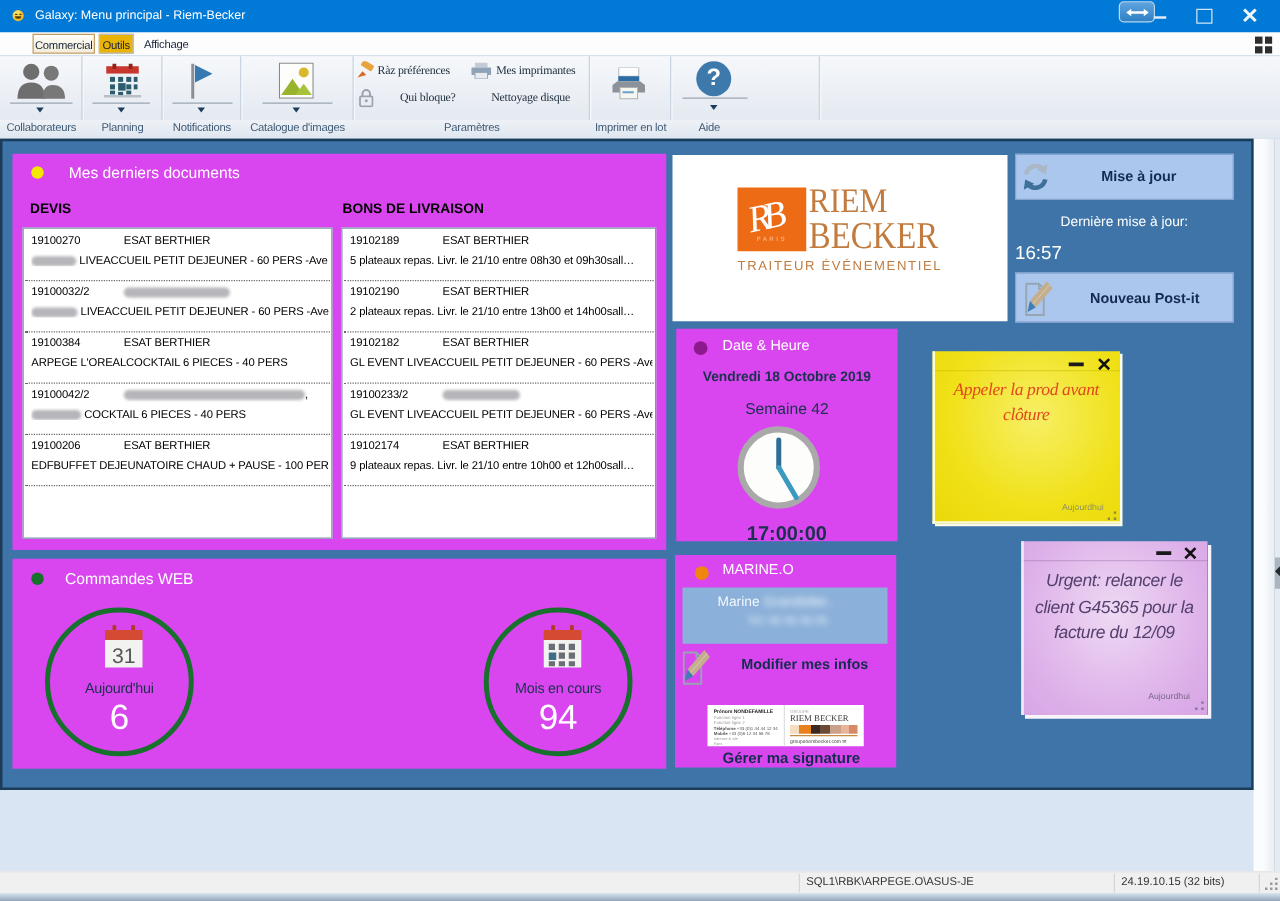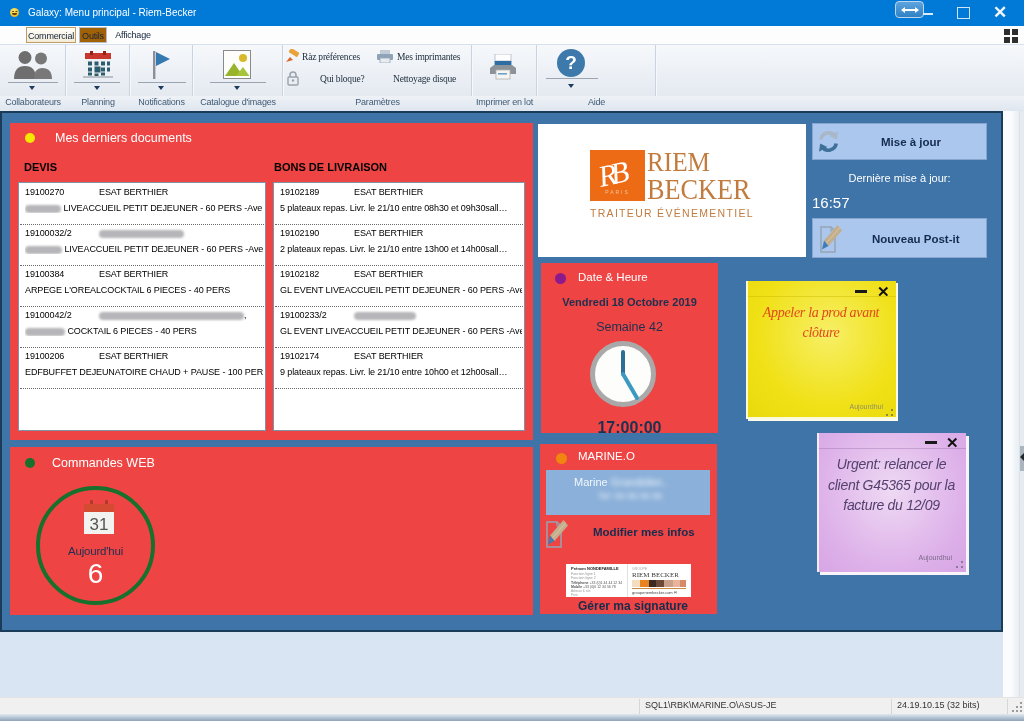--- a/index.html
+++ b/index.html
@@ -13,21 +13,21 @@
 #smiley:after{content:""; position:absolute; left:2.2px; top:5.2px; width:4.6px; height:2px; border-radius:0 0 5px 5px; background:#5a3c00;}
 #expbtn { position:absolute; left:895px; top:1px; width:29px; height:17px; border:1px solid #bcd6ee; border-radius:4px; background:linear-gradient(#5ea4dd,#2f81c4); }
 #expbtn svg{ position:absolute; left:4px; top:3px;}
 #minbtn { position:absolute; left:923px; top:13px; width:10px; height:2px; background:#dceafa; }
 #maxbtn { position:absolute; left:957px; top:7px; width:13px; height:12px; border:1.6px solid #cfe4f7; }
 #closebtn { position:absolute; left:991px; top:4px; width:18px; height:18px; color:#eef6ff; font-size:17px; font-weight:bold; line-height:18px; text-align:center;}
 
 #menurow { position:absolute; left:0; top:26px; width:1024px; height:18px; background:#fdfdfd; }
 .mtab { position:absolute; top:1px; height:16px; font-size:9px; letter-spacing:-0.2px; color:#16243c; line-height:16px; text-align:center; }
 #tab1 { left:26px; width:50px; border:1px solid #c09c62; background:linear-gradient(#fffef8,#f3ecd9); }
-#tab2 { left:79px; width:28px; border:1px solid #b6bfc9; background:#a16207; }
+#tab2 { left:79px; width:28px; border:1px solid #b6bfc9; background:#eab308; }
 #tab3 { left:112px; width:42px; }
 #gridicon { position:absolute; left:1004px; top:29px; width:14px; height:14px;
   background:conic-gradient(#2c2c2c 0 100%); 
   -webkit-mask: linear-gradient(#000,#000);
   background:
    linear-gradient(#2e2e2e,#2e2e2e) 0 0/6px 6px no-repeat,
    linear-gradient(#2e2e2e,#2e2e2e) 8px 0/6px 6px no-repeat,
    linear-gradient(#2e2e2e,#2e2e2e) 0 8px/6px 6px no-repeat,
    linear-gradient(#2e2e2e,#2e2e2e) 8px 8px/6px 6px no-repeat;
 }
@@ -39,21 +39,21 @@
 .dropline { position:absolute; height:1px; background:#9aa5b1; }
 .droparrow { position:absolute; width:0; height:0; border-left:3.5px solid transparent; border-right:3.5px solid transparent; border-top:4px solid #1d3a5f; }
 .ritemtext { position:absolute; font-size:9.5px; letter-spacing:-0.2px; color:#1c2b3a;font-family:Liberation Serif, serif; }
 
 #canvas { position:absolute; left:0; top:111px; width:1003px; height:521px; background:#3e74a8; border:2px solid #1b3c58; }
 #bottomlight { position:absolute; left:0; top:632px; width:1003px; height:65px; background:#d9e5f3; }
 #rightbar { position:absolute; left:1003px; top:111px; width:21px; height:586px; background:linear-gradient(90deg,#fbfcfd 0 8px,#eff3f7 60%,#e9eef3 78%,#cfdae4 79%,#e7ebef 80%); }
 #rightbar .arr { position:absolute; left:17px; top:335px; width:4px; height:25px; background:#aab5c0; }
 #rightbar .arr:before { content:""; position:absolute; left:0; top:6px; width:0; height:0; border-top:5px solid transparent; border-bottom:5px solid transparent; border-right:5px solid #23282d; }
 
-.panel { position:absolute; background:#ef4444; }
+.panel { position:absolute; background:#d946ef; }
 .pdot { position:absolute; border-radius:50%; }
 .ptitle { position:absolute; color:#fff; font-size:12.5px; }
 
 #docpanel { left:10px; top:123px; width:523px; height:317px; }
 .listbox { position:absolute; background:#fff; border:1px solid #7f93a8; font-size:9px; letter-spacing:-0.1px; color:#000; }
 .lrow { position:absolute; left:0; width:100%; }
 .lrow .l1n { position:absolute; left:6px; top:3px; }
 .lrow .l1c { position:absolute; left:80px; top:3px; }
 .lrow .l2 { position:absolute; left:6px; top:19px; right:2px; white-space:nowrap; overflow:hidden; }
 .dotsep { position:absolute; left:1px; right:1px; border-bottom:1px dotted #6a6a6a; }
@@ -191,21 +191,21 @@
     <rect x="5.6" y="7" width="16.8" height="4" fill="#2e6da4"></rect>
     <path d="M1 14 L5 11 H23 L27 14 V20 H1 Z" fill="#8c9299"></path>
     <rect x="7" y="16" width="14" height="9" fill="#f5f5f2" stroke="#b0b0ae" stroke-width="0.8"></rect>
     <rect x="9" y="19" width="9" height="1.6" fill="#6aa2cc"></rect>
   </svg>
   <div class="rlabel" style="left:472px;width:65px;">Imprimer en lot</div>
 
   <div class="abs" style="left:557px;top:49px;width:28px;height:28px;border-radius:50%;background:#3d7aab;color:#fff;font-weight:bold;font-size:19px;text-align:center;line-height:28px;">?</div>
   <div class="dropline" style="left:546px;top:78px;width:52px;"></div>
   <div class="droparrow" style="left:568px;top:84px;"></div>
-  <div class="rlabel" style="left:537px;width:119px;">Aide</div>
+  <div class="rlabel" style="left:508px;width:119px;">Aide</div>
 </div>
 <div id="canvas"></div>
 <div id="bottomlight"></div>
 <div id="rightbar">
     <div class="arr"></div>
   </div>
 
 <div class="panel" id="docpanel">
   <div class="pdot" style="left:15px;top:10px;width:10px;height:10px;background:#f5e800;"></div>
   <div class="ptitle" style="left:45px;top:8px;">Mes derniers documents</div>
@@ -283,20 +283,41 @@
   <div class="circ" style="left:26px;">
     <svg style="position:absolute;left:42px;top:10px;" width="34" height="36" viewBox="0 0 34 36">
       <rect x="8" y="0" width="3" height="7" rx="1" fill="#b03a28"></rect>
       <rect x="23" y="0" width="3" height="7" rx="1" fill="#b03a28"></rect>
       <rect x="2" y="4" width="30" height="8" fill="#d44a33"></rect>
       <rect x="2" y="12" width="30" height="22" fill="#f2f2f0"></rect>
       <text x="17" y="30" text-anchor="middle" font-size="17" fill="#555" font-family="Liberation Sans">31</text>
     </svg>
     <div class="clabel">Aujourd'hui</div>
       <div class="cnum">6</div>
+  </div>
+  <div class="circ" style="left:377px;">
+    <svg style="position:absolute;left:42px;top:10px;" width="34" height="36" viewBox="0 0 34 36">
+      <rect x="8" y="0" width="3" height="7" rx="1" fill="#b03a28"></rect>
+      <rect x="23" y="0" width="3" height="7" rx="1" fill="#b03a28"></rect>
+      <rect x="2" y="4" width="30" height="8" fill="#d44a33"></rect>
+      <rect x="2" y="12" width="30" height="22" fill="#f2f2f0"></rect>
+      <g fill="#6a6f75">
+        <rect x="6" y="15" width="5" height="5"></rect>
+          <rect x="14" y="15" width="5" height="5"></rect>
+          <rect x="22" y="15" width="5" height="5"></rect>
+        <rect x="6" y="22" width="6" height="6" fill="#3e6f86"></rect>
+          <rect x="14" y="22" width="5" height="5"></rect>
+          <rect x="22" y="22" width="5" height="5"></rect>
+        <rect x="6" y="29" width="5" height="4"></rect>
+          <rect x="14" y="29" width="5" height="4"></rect>
+          <rect x="22" y="29" width="5" height="4"></rect>
+      </g>
+    </svg>
+    <div class="clabel">Mois en cours</div>
+      <div class="cnum">94</div>
   </div>
 </div>
 
 <div id="logopanel">
   <div style="position:absolute;left:52px;top:26px;width:55px;height:51px;background:#ed6b15;">
     <div style="position:absolute;left:8px;top:6px;width:40px;height:32px;color:#fff;font-family:'Liberation Serif',serif;font-style:italic;font-size:30px;transform:rotate(-12deg);">R<span style="margin-left:-6px;">B</span></div>
     <div style="position:absolute;left:0;top:39px;width:55px;text-align:center;color:#f6c49a;font-size:5px;letter-spacing:2px;">PARIS</div>
   </div>
   <div id="riem" style="position:absolute;left:109px;top:22px;color:#c17b3e;font-family:'Liberation Serif',serif;font-size:30px;transform:scale(0.84,0.92);transform-origin:0 0;">RIEM</div>
   <div id="becker" style="position:absolute;left:109px;top:47px;color:#c17b3e;font-family:'Liberation Serif',serif;font-size:32px;transform:scale(0.82,0.95);transform-origin:0 0;">BECKER</div>
@@ -399,21 +420,21 @@
       <g fill="#8a7a9a">
         <rect x="5" y="0" width="2" height="2"></rect>
         <rect x="5" y="5" width="2" height="2"></rect>
         <rect x="0" y="5" width="2" height="2"></rect>
       </g>
     </svg>
 </div>
 
 <div id="statusbar">
   <div class="vsep" style="left:639px;"></div>
-  <div style="position:absolute;left:645px;top:2px;">SQL1\RBK\MARINE.O\ASUS-JE</div>
+  <div style="position:absolute;left:645px;top:2px;">SQL1\RBK\ARPEGE.O\ASUS-JE</div>
   <div class="vsep" style="left:891px;"></div>
   <div style="position:absolute;left:897px;top:2px;">24.19.10.15 (32 bits)</div>
   <div class="vsep" style="left:1007px;"></div>
   <svg style="position:absolute;right:1px;bottom:1px;" width="11" height="11">
       <g fill="#9a9a9a">
         <rect x="8" y="0" width="2" height="2"></rect>
         <rect x="8" y="4" width="2" height="2"></rect>
         <rect x="8" y="8" width="2" height="2"></rect>
         <rect x="4" y="4" width="2" height="2"></rect>
         <rect x="4" y="8" width="2" height="2"></rect>

